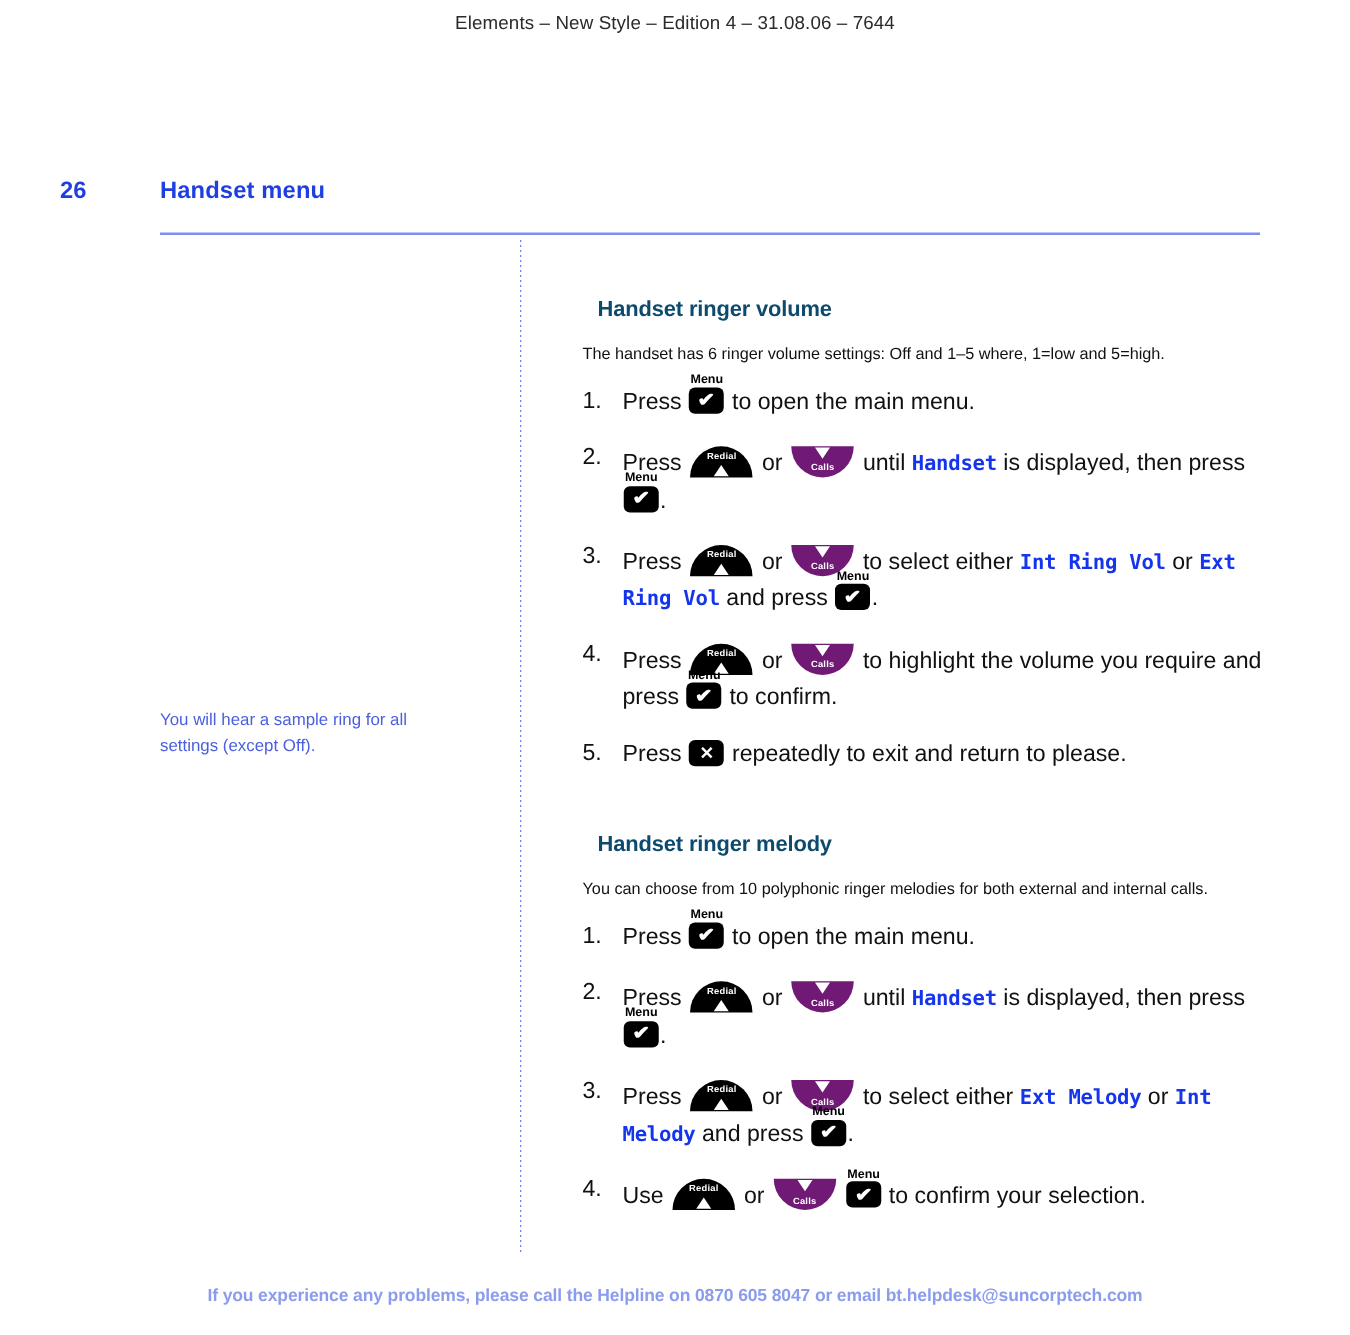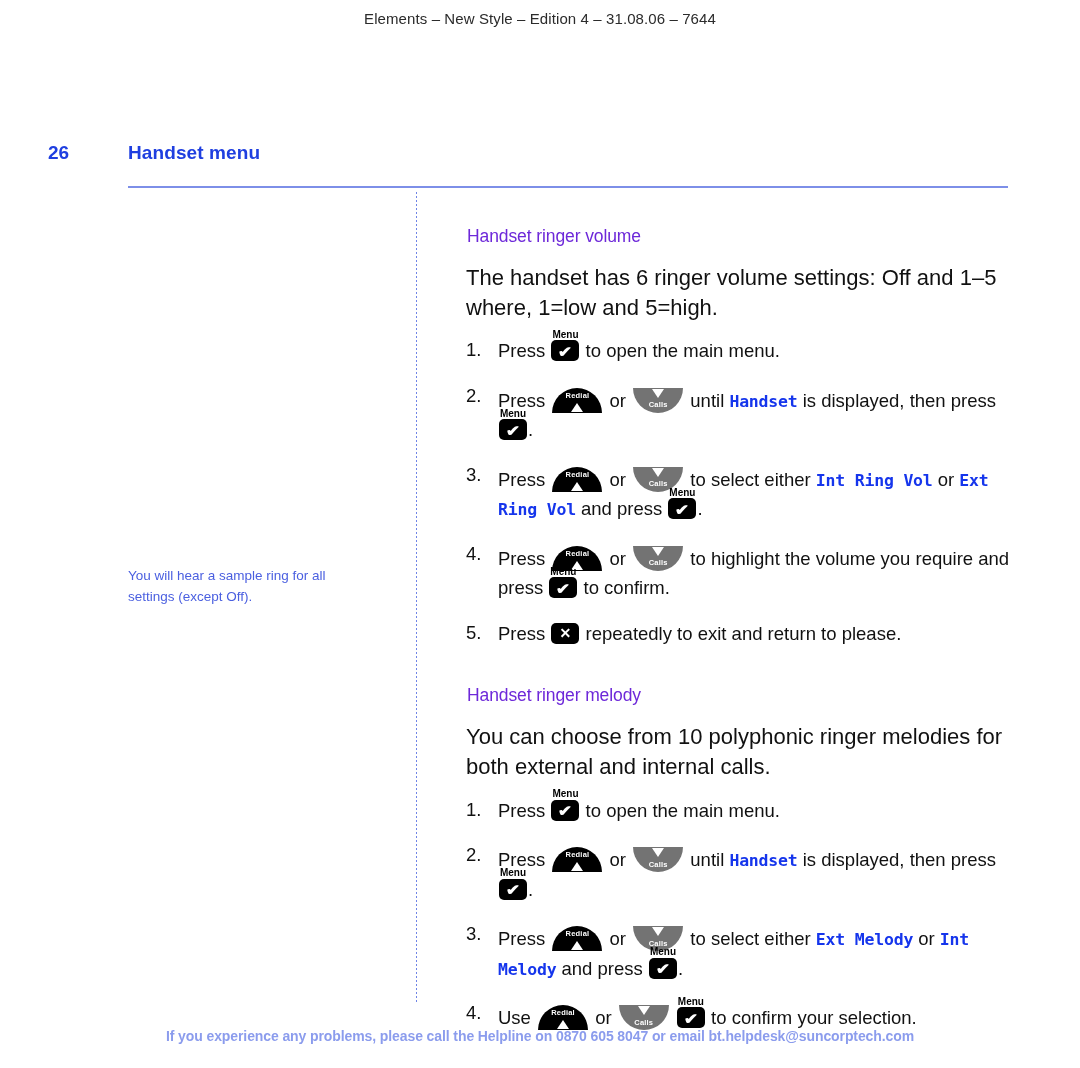--- a/index.html
+++ b/index.html
@@ -86,29 +86,29 @@
   }
 
   
   .content {
     position: absolute;
     left: 466px;
     top: 225px;
     width: 550px;
   }
   h2.section-head {
-    margin: 1px;
+    margin: 12px;
     font-size: 17.5px;
-    font-weight: 400;
-    color: #6d28d9;
+    font-weight: 700;
+    color: #0c4a6e;
     letter-spacing: -0.1px;
   }
   .intro {
     margin: 16px 0 0 0;
-    font-size: 22px;
+    font-size: 13px;
     line-height: 1.35;
     color: #111111;
   }
   ol.steps {
     list-style: none;
     margin: 14px 0 0 0;
     padding: 0;
   }
   ol.steps > li {
     position: relative;
@@ -214,21 +214,21 @@
     font-weight: 700;
     font-family: "Liberation Sans", sans-serif;
     letter-spacing: 0.2px;
     transform: scaleY(0.95);
   }
 
   
   .key-calls {
     width: 50px;
     height: 25px;
-    background: #737373;
+    background: #701a75;
     border-radius: 0 0 25px 25px;
     position: relative;
     top: 6px;
     margin: 0 2px;
     overflow: hidden;
   }
   .key-calls .arrow-down {
     position: absolute;
     left: 50%;
     top: 1px;

